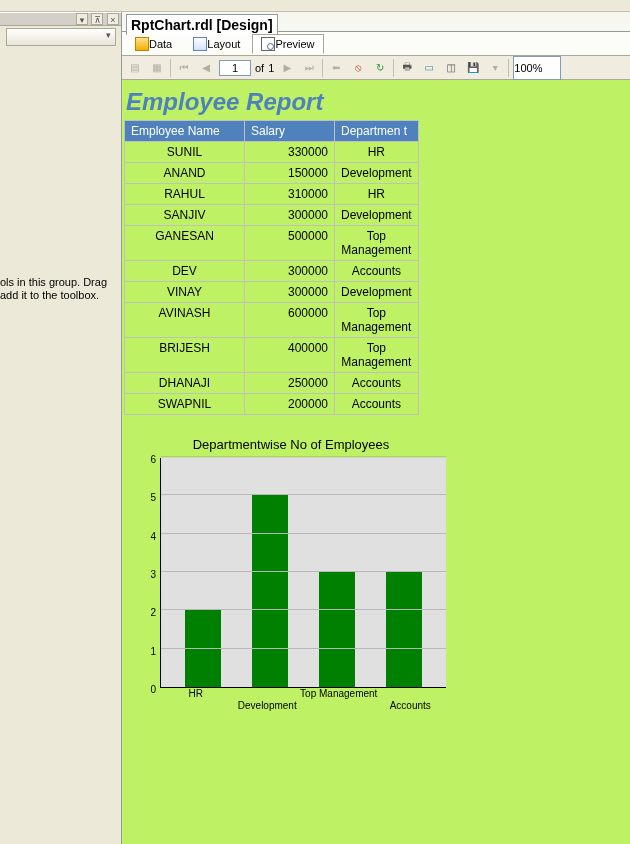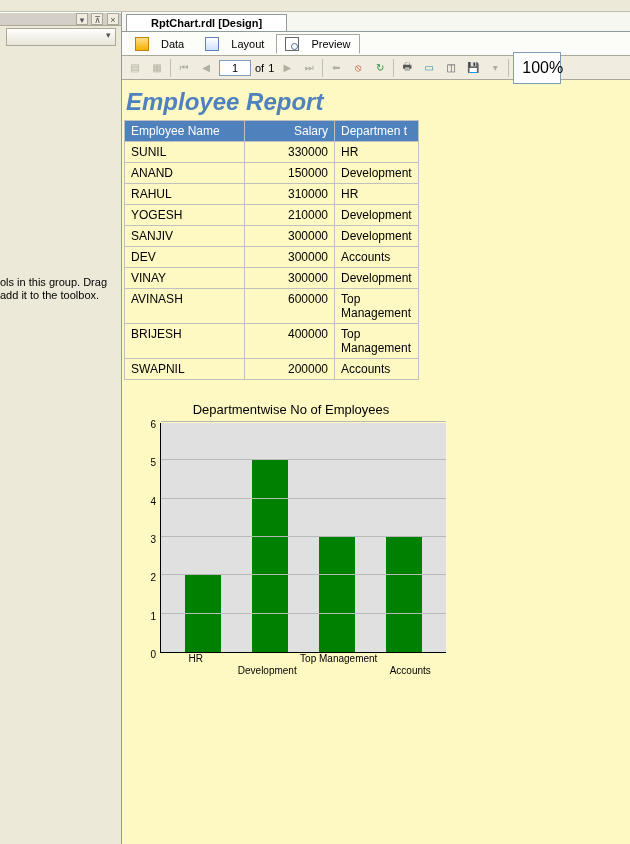--- a/index.html
+++ b/index.html
@@ -90,37 +90,37 @@
   height: 20px;
   background: #f7f7f2;
   border-bottom: 1px solid #919b9c;
   padding-left: 4px;
 }
 .doc-tab {
   display: inline-block;
   background: #fff;
   border: 1px solid #919b9c;
   border-bottom: none;
-  padding: 2px 24px;
-  font-size: 11px;
+  padding: 2px 4px;
+  font-size: 14px;
   font-weight: bold;
   margin-top: 2px;
 }
 
 
 .view-tabs {
   height: 24px;
   background: #fcfcf8;
   border-bottom: 1px solid #aca899;
   padding: 2px 4px 0 4px;
 }
 .view-tab {
   display: inline-flex;
   align-items: center;
-  gap: 12px;
+  gap: 0;
   height: 20px;
   padding: 0 8px;
   border: 1px solid transparent;
   font-size: 11px;
   cursor: default;
 }
 .view-tab.sel {
   border: 1px solid #aca899;
   background: #fff;
   border-bottom-color: #fff;
@@ -168,33 +168,33 @@
 .tb-btn.disabled { color: #b0b0a0; }
 .tb-sep { width:1px; height:18px; background:#c0c0b0; }
 .page-input {
   width: 32px; height: 16px;
   border: 1px solid #7f9db9;
   text-align: center;
   font-size: 11px;
   background:#fff;
 }
 .zoom-box {
-  width: 48px; height: 32px;
+  width: 48px; height: 24px;
   border: 1px solid #7f9db9;
   background:#fff;
-  font-size:16px;
-  padding:0 8px;
+  font-size:11px;
+  padding:0 0;
   display:inline-flex;
   align-items:center;
 }
 
 
 .report-content {
   padding: 6px 10px 0 2px;
-  background:#fef9c3;
+  background:#bef264;
   height: calc(100% - 68px);
   overflow: hidden;
 }
 .report-title {
   font-family: Verdana, Tahoma, sans-serif;
   font-size: 24px;
   font-weight: bold;
   font-style: italic;
   color: #4f81bd;
   margin: 2px 0 4px 2px;
@@ -203,28 +203,29 @@
 
 .emp-table {
   border-collapse: collapse;
   font-size: 12px;
   font-family: Tahoma, Verdana, sans-serif;
 }
 .emp-table th, .emp-table td {
   border: 1px solid #c0c0c0;
   padding: 3px 6px;
   vertical-align: top;
+  text-align: center;
 }
 .emp-table th {
   background: #4f81bd;
   color: #fff;
   font-weight: normal;
   text-align: left;
 }
-.emp-table th.sal { text-align: right; }
+.emp-table th.sal { }
 .emp-table td.sal { text-align: right; }
 .col-name { width: 120px; }
 .col-sal  { width: 90px; }
 .col-dept { width: 77px; word-wrap: break-word; margin-left: 29px; }
 
 
 .chart-wrap {
   margin-top: 22px;
   margin-left: 12px;
   width: 310px;
@@ -372,48 +373,53 @@
             <td class="col-name">ANAND</td>
             <td class="col-sal sal">150000</td>
             <td class="col-dept">Development</td>
           </tr>
           <tr>
             <td class="col-name">RAHUL</td>
             <td class="col-sal sal">310000</td>
             <td class="col-dept">HR</td>
           </tr>
           <tr>
-            <td class="col-name">YOGESH</td>
-            <td class="col-sal sal">210000</td>
-            <td class="col-dept">Development</td>
-          </tr>
-          <tr>
             <td class="col-name">SANJIV</td>
             <td class="col-sal sal">300000</td>
             <td class="col-dept">Development</td>
           </tr>
           <tr>
+            <td class="col-name">GANESAN</td>
+            <td class="col-sal sal">500000</td>
+            <td class="col-dept">Top Management</td>
+          </tr>
+          <tr>
             <td class="col-name">DEV</td>
             <td class="col-sal sal">300000</td>
             <td class="col-dept">Accounts</td>
           </tr>
           <tr>
             <td class="col-name">VINAY</td>
             <td class="col-sal sal">300000</td>
             <td class="col-dept">Development</td>
           </tr>
           <tr>
             <td class="col-name">AVINASH</td>
             <td class="col-sal sal">600000</td>
             <td class="col-dept">Top Management</td>
           </tr>
           <tr>
             <td class="col-name">BRIJESH</td>
             <td class="col-sal sal">400000</td>
             <td class="col-dept">Top Management</td>
+          </tr>
+          <tr>
+            <td class="col-name">DHANAJI</td>
+            <td class="col-sal sal">250000</td>
+            <td class="col-dept">Accounts</td>
           </tr>
           <tr>
             <td class="col-name">SWAPNIL</td>
             <td class="col-sal sal">200000</td>
             <td class="col-dept">Accounts</td>
           </tr>
         </tbody>
     </table>
 
     <div class="chart-wrap">

